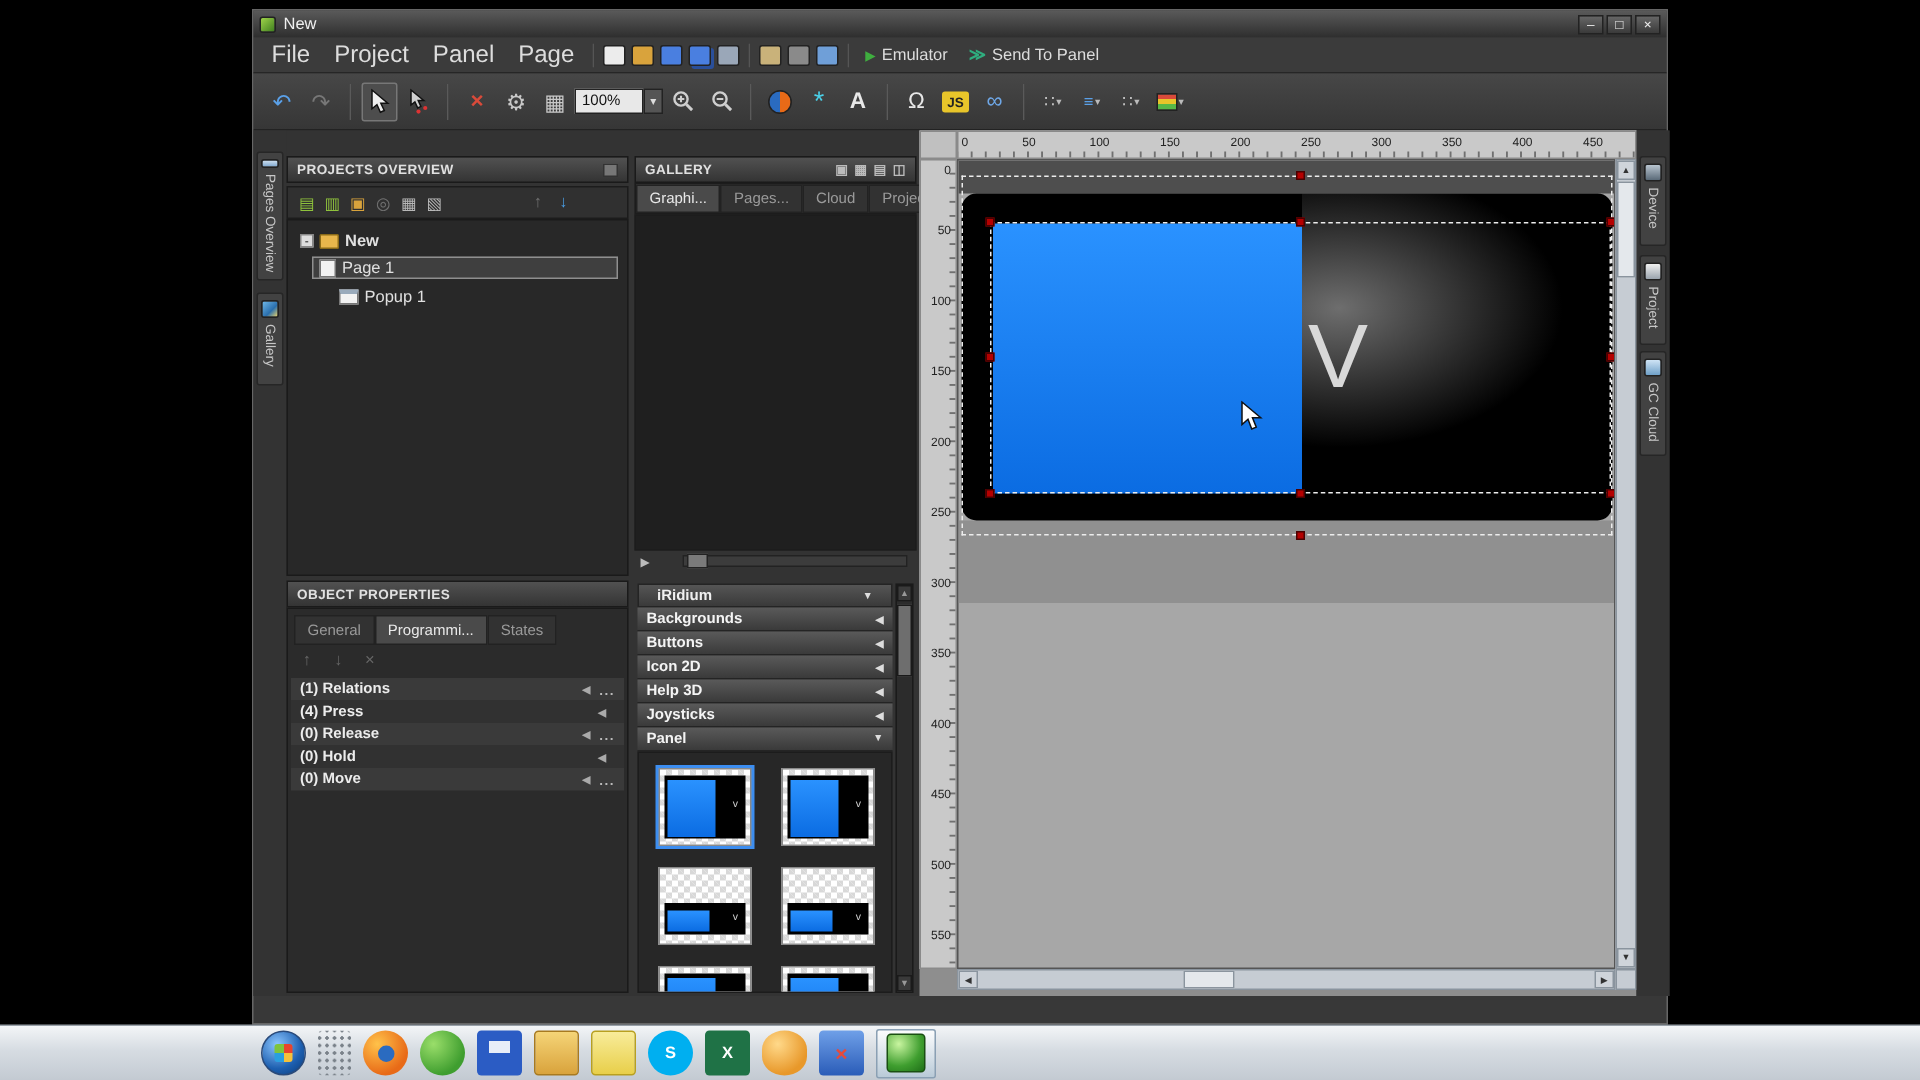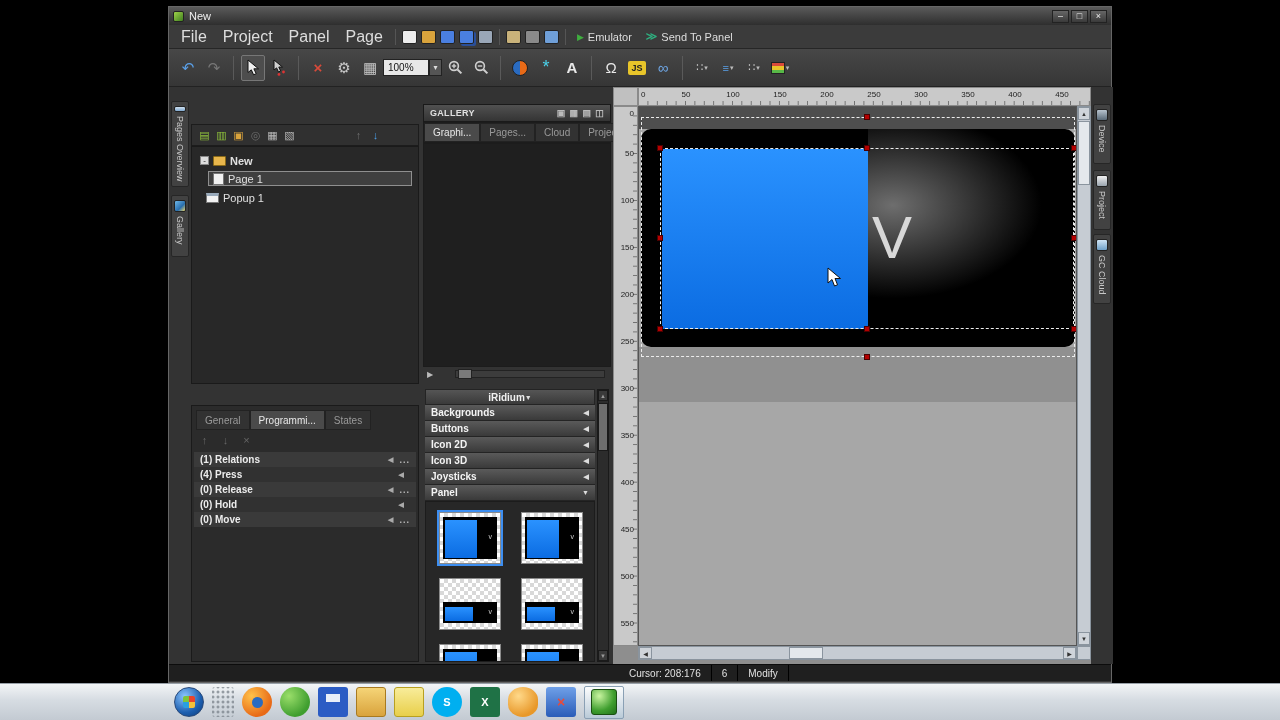--- a/index.html
+++ b/index.html
@@ -247,20 +247,24 @@
           <span class="vt">Pages Overview</span>
         </div>
         <div class="vtab" style="top:108px;height:62px">
           <span class="vico" style="background:linear-gradient(135deg,#6fb8e8,#2a6fae 60%,#e8d26a)"></span>
           <span class="vt">Gallery</span>
         </div>
       </div>
 
       <div class="a" style="left:22px;top:0;width:228px;height:577px">
 
+        <div class="ph" style="left:0;top:17px;width:228px">
+          <span>PROJECTS OVERVIEW</span>
+          <span class="phico"></span>
+        </div>
 
         <div class="a" style="left:0;top:37px;width:228px;height:22px;background:#303030;border:1px solid #1c1c1c;display:flex;align-items:center;padding:0 4px">
           <span class="pico" style="color:#8fc23c">▤</span>
           <span class="pico" style="color:#8fc23c">▥</span>
           <span class="pico" style="color:#d9a33c">▣</span>
           <span class="pico" style="color:#707070">◎</span>
           <span class="pico" style="color:#b8b8b8">▦</span>
           <span class="pico" style="color:#b8b8b8">▧</span>
           <span class="pico" style="color:#707070;margin-left:52px">↑</span>
           <span class="pico" style="color:#4a9fe8">↓</span>
@@ -269,26 +273,29 @@
         <div class="panelbody" style="left:0;top:59px;width:228px;height:238px">
           <div class="trow" style="left:8px;top:6px">
             <span class="expander">-</span>
             <span class="ifolder"></span>
             <span style="font-weight:bold">New</span>
           </div>
           <div class="trow selrow" style="left:16px;top:24px;width:204px;padding:0 4px">
             <span class="ipage"></span>
             <span>Page 1</span>
           </div>
-          <div class="trow" style="left:14px;top:43px">
+          <div class="trow" style="left:34px;top:43px">
             <span class="ipopup"></span>
             <span>Popup 1</span>
           </div>
         </div>
 
+        <div class="ph" style="left:0;top:300px;width:228px">
+          <span>OBJECT PROPERTIES</span>
+        </div>
 
         <div class="panelbody" style="left:0;top:318px;width:228px;height:257px;background:#2b2b2b">
           <div class="ptabs" style="left:4px;top:4px">
             <span class="ptab">General</span>
             <span class="ptab act">Programmi...</span>
             <span class="ptab">States</span>
           </div>
           <div class="a" style="left:4px;top:26px;display:flex;gap:4px">
             <span class="pico" style="color:#666">↑</span>
             <span class="pico" style="color:#666">↓</span>
@@ -340,39 +347,39 @@
         </div>
         <div class="a" style="left:0;top:56px;width:188px;height:224px;background:#1f1f1f;border:1px solid #1c1c1c"></div>
 
         <div class="a" style="left:0;top:280px;width:188px;height:14px;display:flex;align-items:center">
           <span style="color:#bbb;font-size:8px;margin:0 4px">▶</span>
           <span class="a" style="left:18px;width:150px;height:8px;background:#3c3c3c;border:1px solid #222;position:relative">
             <span class="a" style="left:2px;top:-2px;width:14px;height:10px;background:#7a7a7a;border:1px solid #222"></span>
           </span>
         </div>
 
-        <div class="a" style="left:2px;top:302px;width:170px;height:16px;background:linear-gradient(#555,#3a3a3a);border:1px solid #242424;display:flex;align-items:center;justify-content:center;padding:0 12px">
+        <div class="a" style="left:2px;top:302px;width:170px;height:16px;background:linear-gradient(#555,#3a3a3a);border:1px solid #242424;display:flex;align-items:center;justify-content:space-between;padding:0 12px">
           <span style="font-size:10px;font-weight:bold;color:#f0f0f0">iRidium</span>
           <span style="font-size:7px;color:#ddd">▼</span>
         </div>
 
         <div class="cat" style="top:318px">
           <span>Backgrounds</span>
           <span class="ar">◀</span>
         </div>
         <div class="cat" style="top:334px">
           <span>Buttons</span>
           <span class="ar">◀</span>
         </div>
         <div class="cat" style="top:350px">
           <span>Icon 2D</span>
           <span class="ar">◀</span>
         </div>
         <div class="cat" style="top:366px">
-          <span>Icon 3D</span>
+          <span>Help 3D</span>
           <span class="ar">◀</span>
         </div>
         <div class="cat" style="top:382px">
           <span>Joysticks</span>
           <span class="ar">◀</span>
         </div>
         <div class="cat" style="top:398px">
           <span>Panel</span>
           <span class="ar">▼</span>
         </div>
@@ -499,25 +506,20 @@
           <span class="vico" style="background:linear-gradient(#f0f0f0,#9aa4ae)"></span>
           <span class="vt">Project</span>
         </div>
         <div class="vtab" style="top:147px;height:70px">
           <span class="vico" style="background:linear-gradient(#cfe4f5,#6fa0c8)"></span>
           <span class="vt">GC Cloud</span>
         </div>
       </div>
     </div>
 
-    <div class="statusbar">
-      <span class="seg" style="margin-left:450px">Cursor: 208:176</span>
-      <span class="seg">6</span>
-      <span class="seg">Modify</span>
-    </div>
   </div>
 
   <div class="a taskbar">
     <span class="orb">
         <span class="flag"></span>
       </span>
     <span class="tico" style="background-image:radial-gradient(#7a828a 1.2px,transparent 1.3px);background-size:5px 5px;background-position:center;width:22px"></span>
     <span class="tico" style="background:radial-gradient(circle at 32% 30%,#ffc24a,#e86a17 70%);border-radius:50%">
         <span style="width:11px;height:11px;border-radius:50%;background:#2a6bc0;display:block"></span>
       </span>

